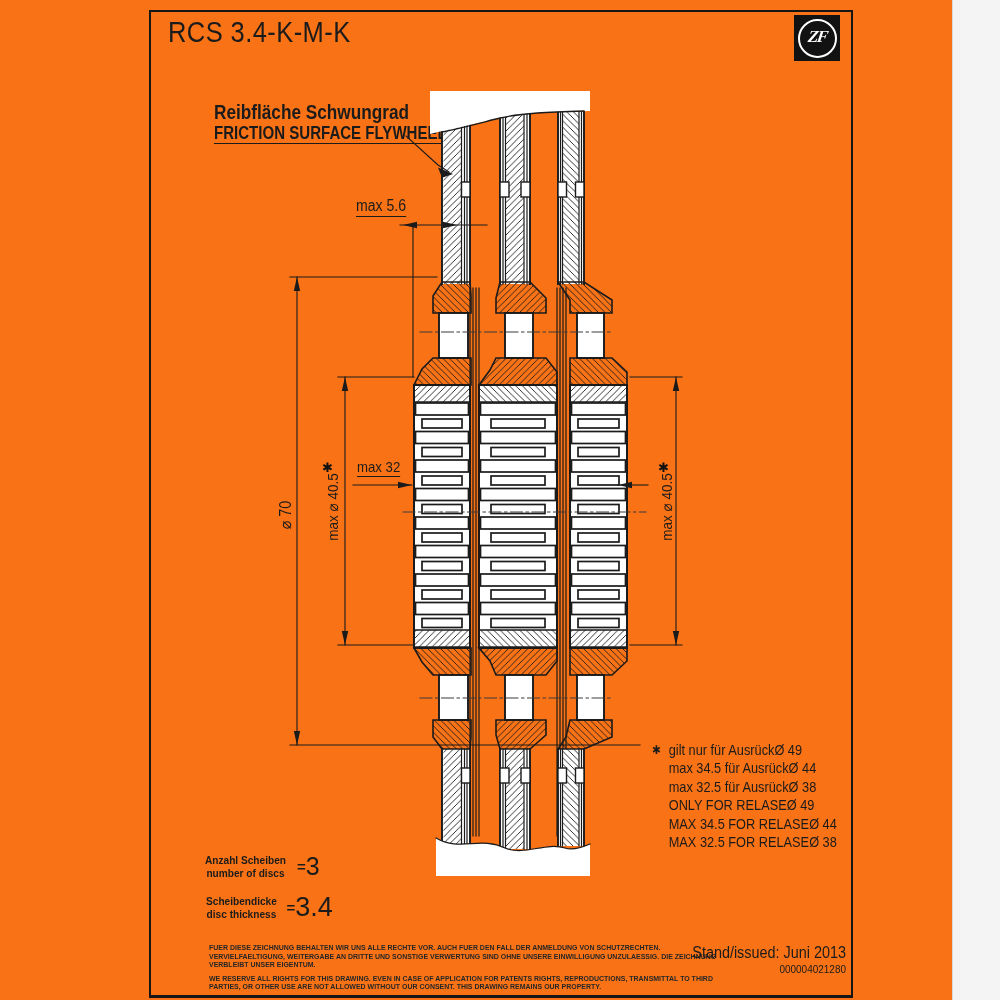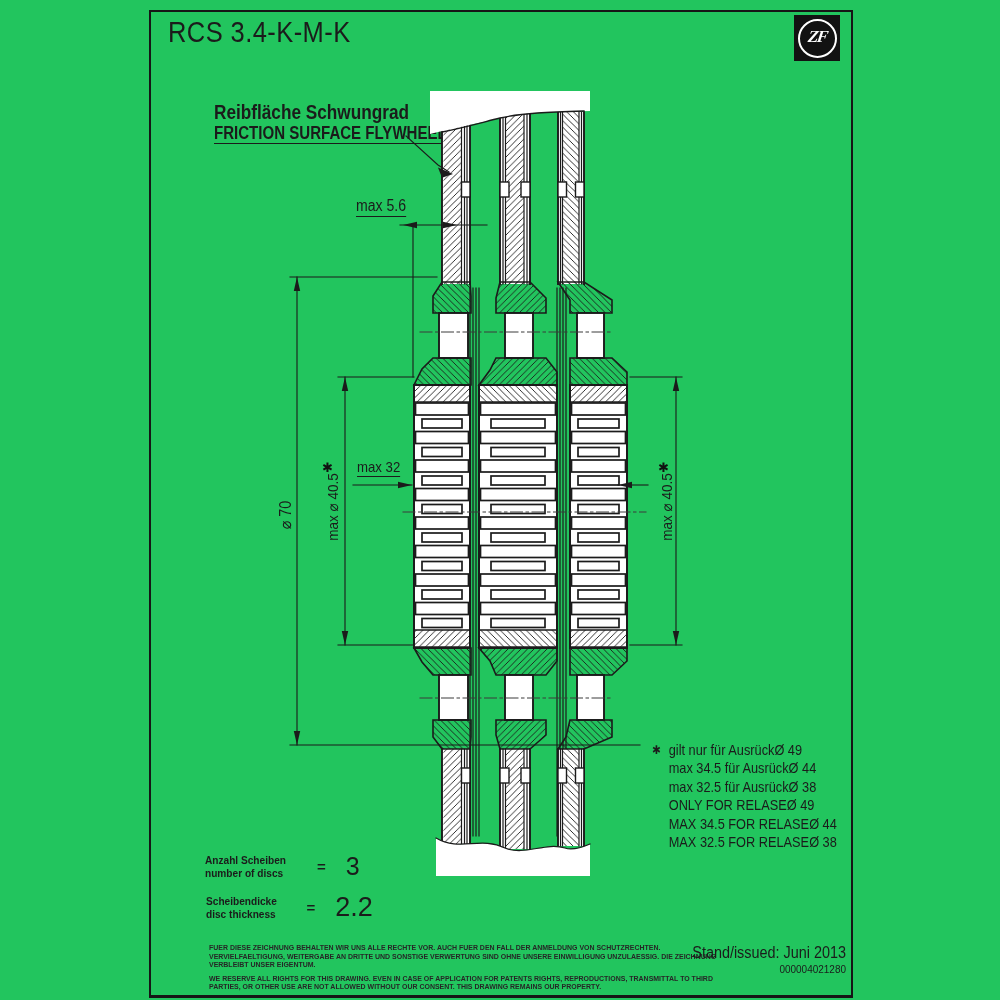--- a/index.html
+++ b/index.html
@@ -1,38 +1,38 @@
 <!DOCTYPE html>
 <html><head>
 <meta charset="utf-8">
 <style>
   html,body{margin:0;padding:0;background:#f4f4f4;}
-  #page{position:relative;width:1000px;height:1000px;background:#22c55e;outline:1px solid #d9d9d9;overflow:hidden;
-        font-family:"Liberation Sans",sans-serif;color:#1b1b1b;}
+  #page{position:relative;width:908px;height:1000px;background:#f97316;outline:1px solid #d9d9d9;overflow:hidden;
+        font-family:"Liberation Sans",sans-serif;color:#1b1b1b;padding-left:44px;}
   #frame{position:absolute;left:149px;top:10px;width:700px;height:983px;border:2px solid #161616;border-bottom-width:3px;}
   .lbl{position:absolute;color:#1b1b1b;white-space:nowrap;transform-origin:0 0;line-height:1.05;}
   .ul{border-bottom:1.6px solid #1b1b1b;padding-bottom:1px;display:inline-block;}
   .rot{transform:translate(-50%,-50%) rotate(-90deg) scaleX(0.9);transform-origin:center center;}
   .star{position:absolute;font-size:13px;color:#111;}
   #title{left:168px;top:16px;font-size:30px;transform:scaleX(0.85);letter-spacing:0.5px;}
   #reib{left:214px;top:102px;transform:scaleX(0.86);}
   #reib .de{font-size:20px;font-weight:bold;}
   #reib .en{font-size:17.5px;font-weight:bold;margin-top:1px;}
   #zf{position:absolute;left:794px;top:15px;width:46px;height:46px;background:#121212;
       display:flex;align-items:center;justify-content:center;}
   #zf .ring{width:35px;height:35px;border:2.5px solid #fff;border-radius:50%;
       display:flex;align-items:center;justify-content:center;}
   #zf .zftext{color:#fff;font-family:"Liberation Serif",serif;font-style:italic;font-weight:bold;
       font-size:17px;letter-spacing:-1.5px;transform:skewX(-8deg);padding-bottom:2px;}
   #notes{position:absolute;left:652px;top:741px;font-size:14.5px;line-height:18.4px;transform:scaleX(0.88);transform-origin:0 0;}
   #notes .row{display:flex;}
   #notes .mark{width:19px;font-size:12px;}
   #notes .txt{display:block;}
   #notes .ind{margin-left:19px;}
-  .spec{position:absolute;display:flex;align-items:center;gap:20px;}
+  .spec{position:absolute;display:flex;align-items:center;gap:0;text-align:center;}
   .spec .ll{font-weight:bold;font-size:11.5px;line-height:13px;transform:scaleX(0.88);transform-origin:0 50%;}
   .spec .eq{font-size:15px;font-weight:bold;}
   .spec .val{font-size:25px;}
   #legal{position:absolute;left:209px;top:944px;width:525px;font-size:7.2px;line-height:8.6px;
          transform:scaleX(0.97);transform-origin:0 0;color:#262626;font-weight:bold;}
   #legal .p2{margin-top:5px;}
   #issue{position:absolute;left:600px;top:944px;width:246px;text-align:right;}
   #issue .l1{font-size:16px;transform:scaleX(0.9);transform-origin:100% 0;}
   #issue .l2{font-size:10.5px;margin-top:1px;transform:scaleX(0.95);transform-origin:100% 0;}
   svg{position:absolute;overflow:visible;}
@@ -272,21 +272,21 @@
     <div class="eq">=</div>
     <div class="val">3</div>
   </div>
 
   <div class="spec" style="left:206px;top:892px;">
     <div class="ll">
       <div>Scheibendicke</div>
       <div>disc thickness</div>
     </div>
     <div class="eq">=</div>
-    <div class="val" style="font-size:27px;">2.2</div>
+    <div class="val" style="font-size:27px;">3.4</div>
   </div>
 
   <div id="legal">
     <div class="p1">FUER DIESE ZEICHNUNG BEHALTEN WIR UNS ALLE RECHTE VOR. AUCH FUER DEN FALL DER ANMELDUNG VON SCHUTZRECHTEN. VERVIELFAELTIGUNG, WEITERGABE AN DRITTE UND SONSTIGE VERWERTUNG SIND OHNE UNSERE EINWILLIGUNG UNZULAESSIG. DIE ZEICHNUNG VERBLEIBT UNSER EIGENTUM.</div>
     <div class="p2">WE RESERVE ALL RIGHTS FOR THIS DRAWING. EVEN IN CASE OF APPLICATION FOR PATENTS RIGHTS, REPRODUCTIONS, TRANSMITTAL TO THIRD PARTIES, OR OTHER USE ARE NOT ALLOWED WITHOUT OUR CONSENT. THIS DRAWING REMAINS OUR PROPERTY.</div>
   </div>
 
   <div id="issue">
     <div class="l1">Stand/issued: Juni 2013</div>
     <div class="l2">000004021280</div>

